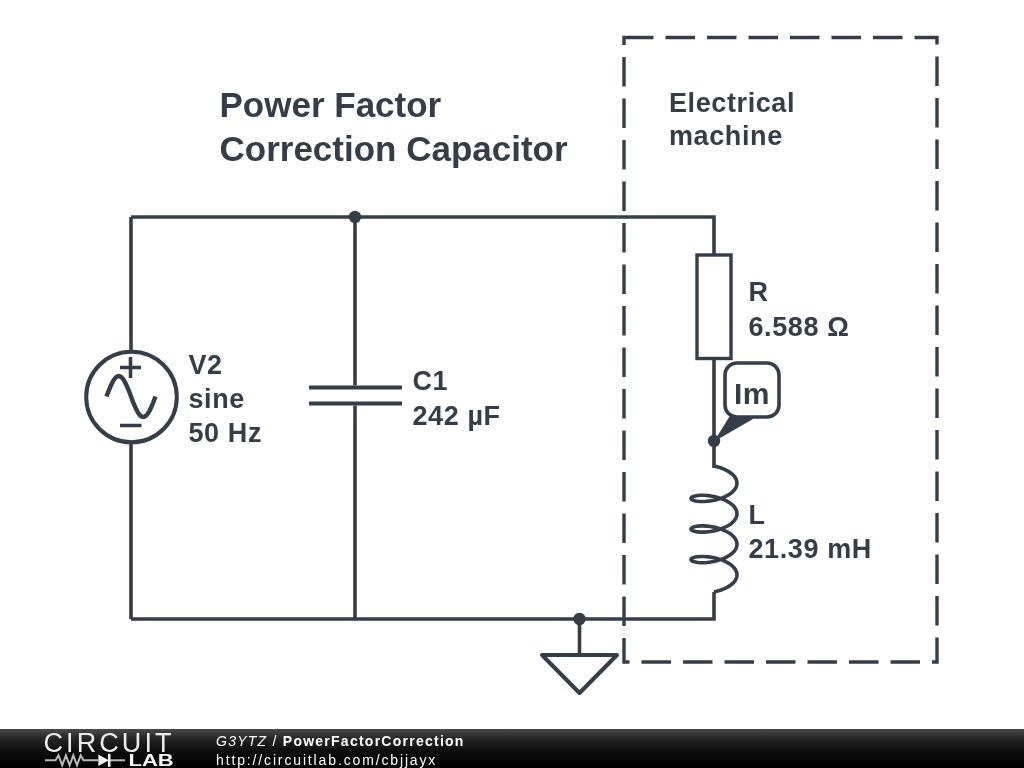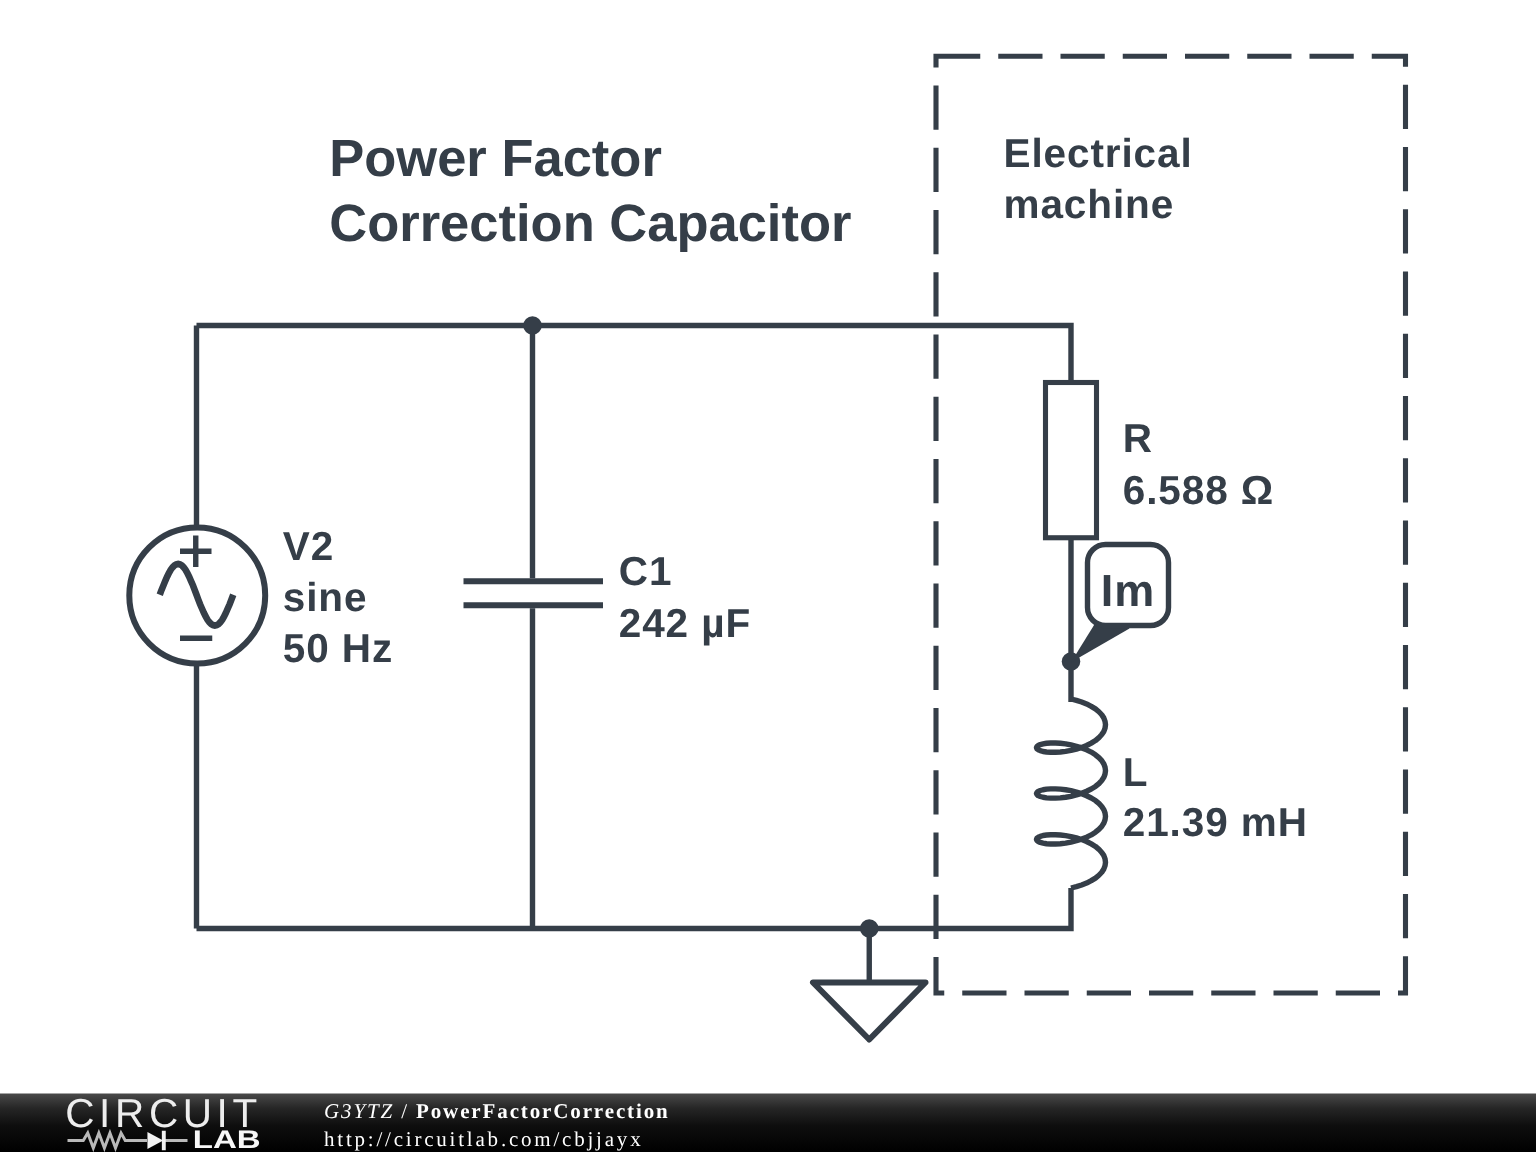--- a/index.html
+++ b/index.html
@@ -3,21 +3,21 @@
 <meta charset="utf-8">
 <style>
   html,body { margin:0; padding:0; }
   body { width:1024px; height:768px; background:#fff; overflow:hidden;
          font-family:"Liberation Sans", sans-serif; }
   #stage { position:relative; width:1024px; height:768px;border-radius:11px; }
   svg text { font-family:"Liberation Sans", sans-serif; }
   #footer { position:absolute; left:0; top:729px; width:1024px; height:39px;
     background:linear-gradient(180deg,#4a4a4a 0%,#262626 25%,#0e0e0e 55%,#000 100%); }
   .ft { position:absolute; left:216px; color:#fff; font-size:14px; line-height:19px;
-        letter-spacing:1.25px; white-space:nowrap;font-family:Liberation Serif, serif; }
+        letter-spacing:1.25px; white-space:nowrap; }
 </style>
 </head>
 <body>
 <div id="stage">
 <svg width="1024" height="768" viewBox="0 0 1024 768">
   <g stroke="#353e48" stroke-width="3.6" fill="none">
 
     <rect x="624" y="37.5" width="313" height="624.5" stroke-width="3.4" stroke-dasharray="29.5 12"></rect>
 
     <path d="M131,217 H714 V255 M714,358.5 V468 M714,592 V619 H131 M131,217 V351.5 M131,442.5 V619 M355,217 V385.5 M355,405.5 V619"></path>

